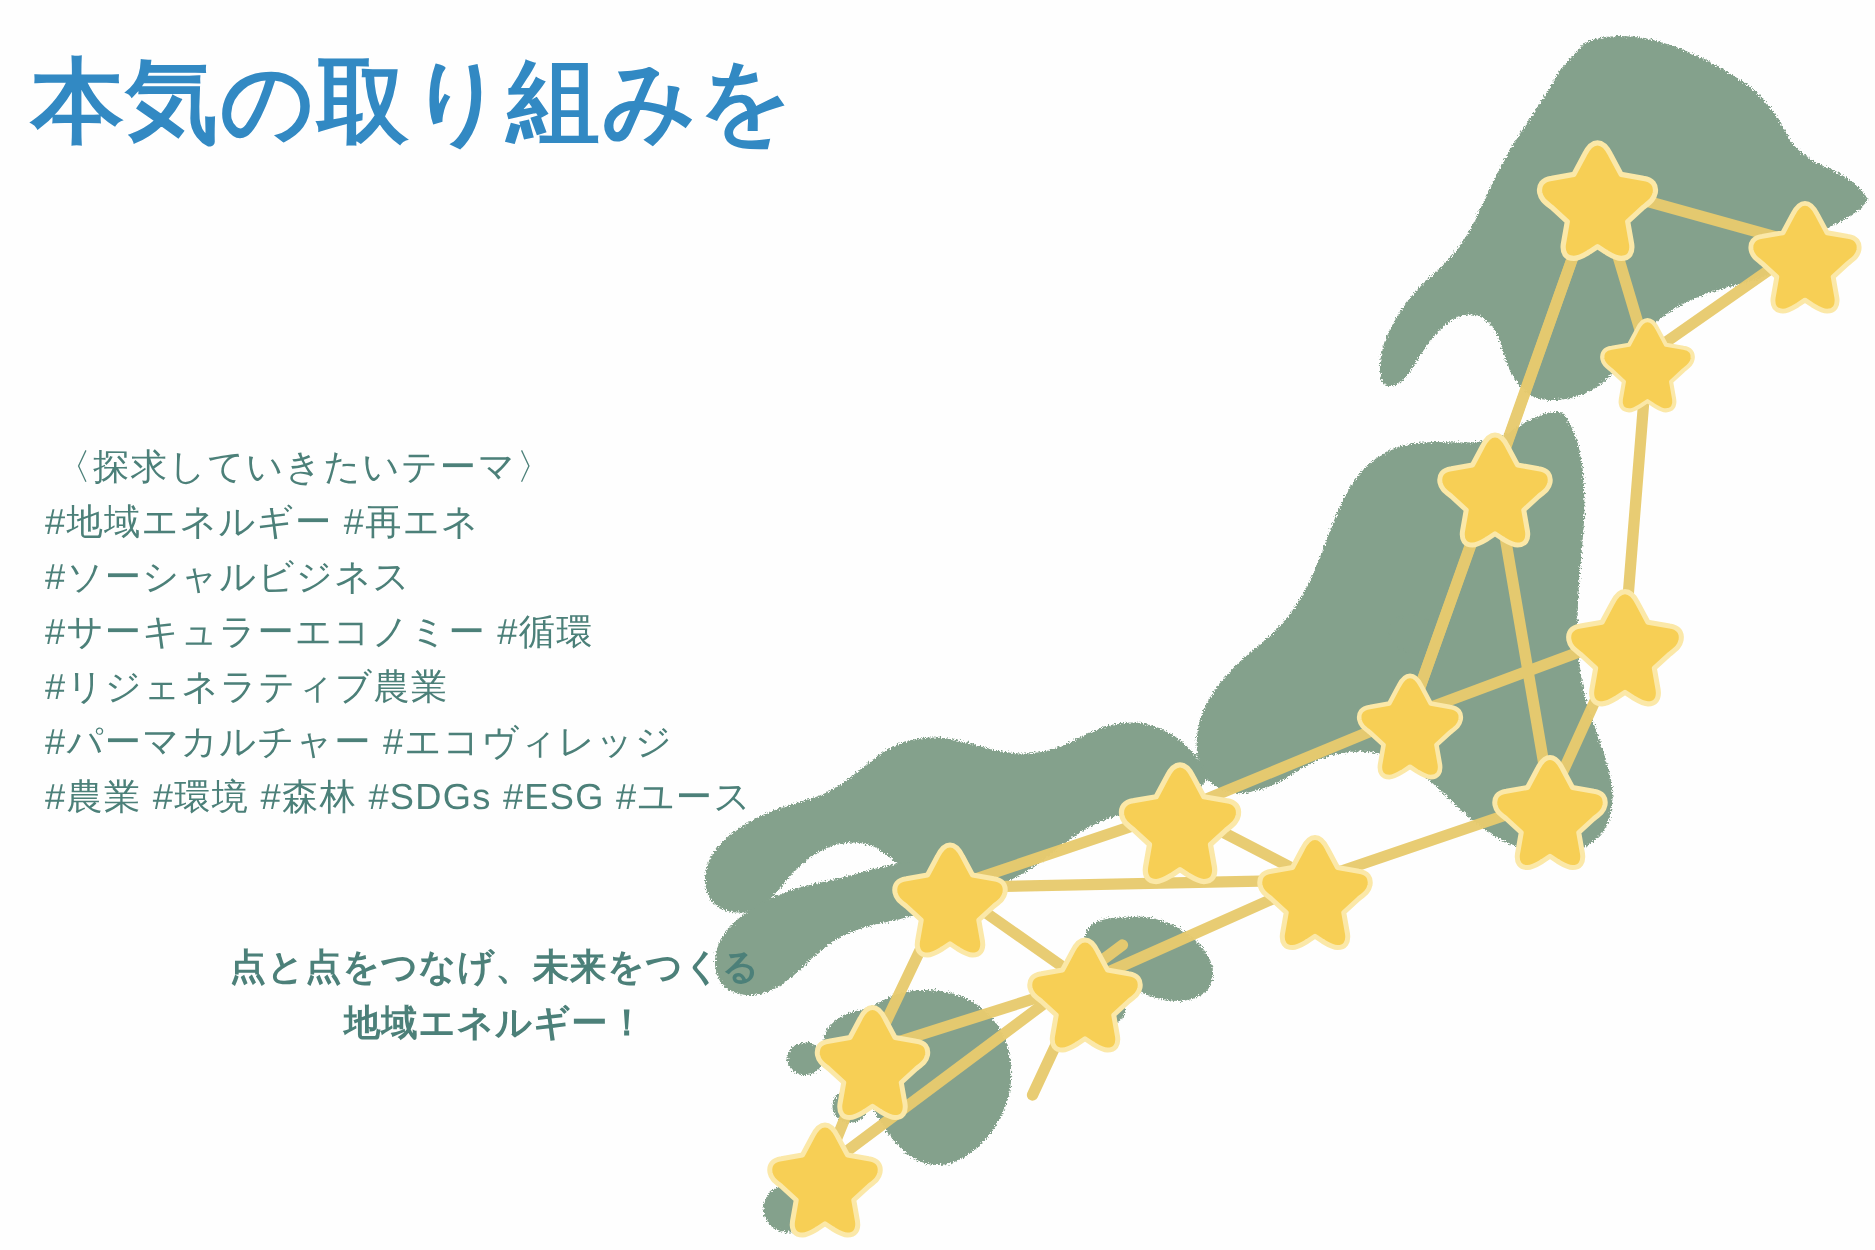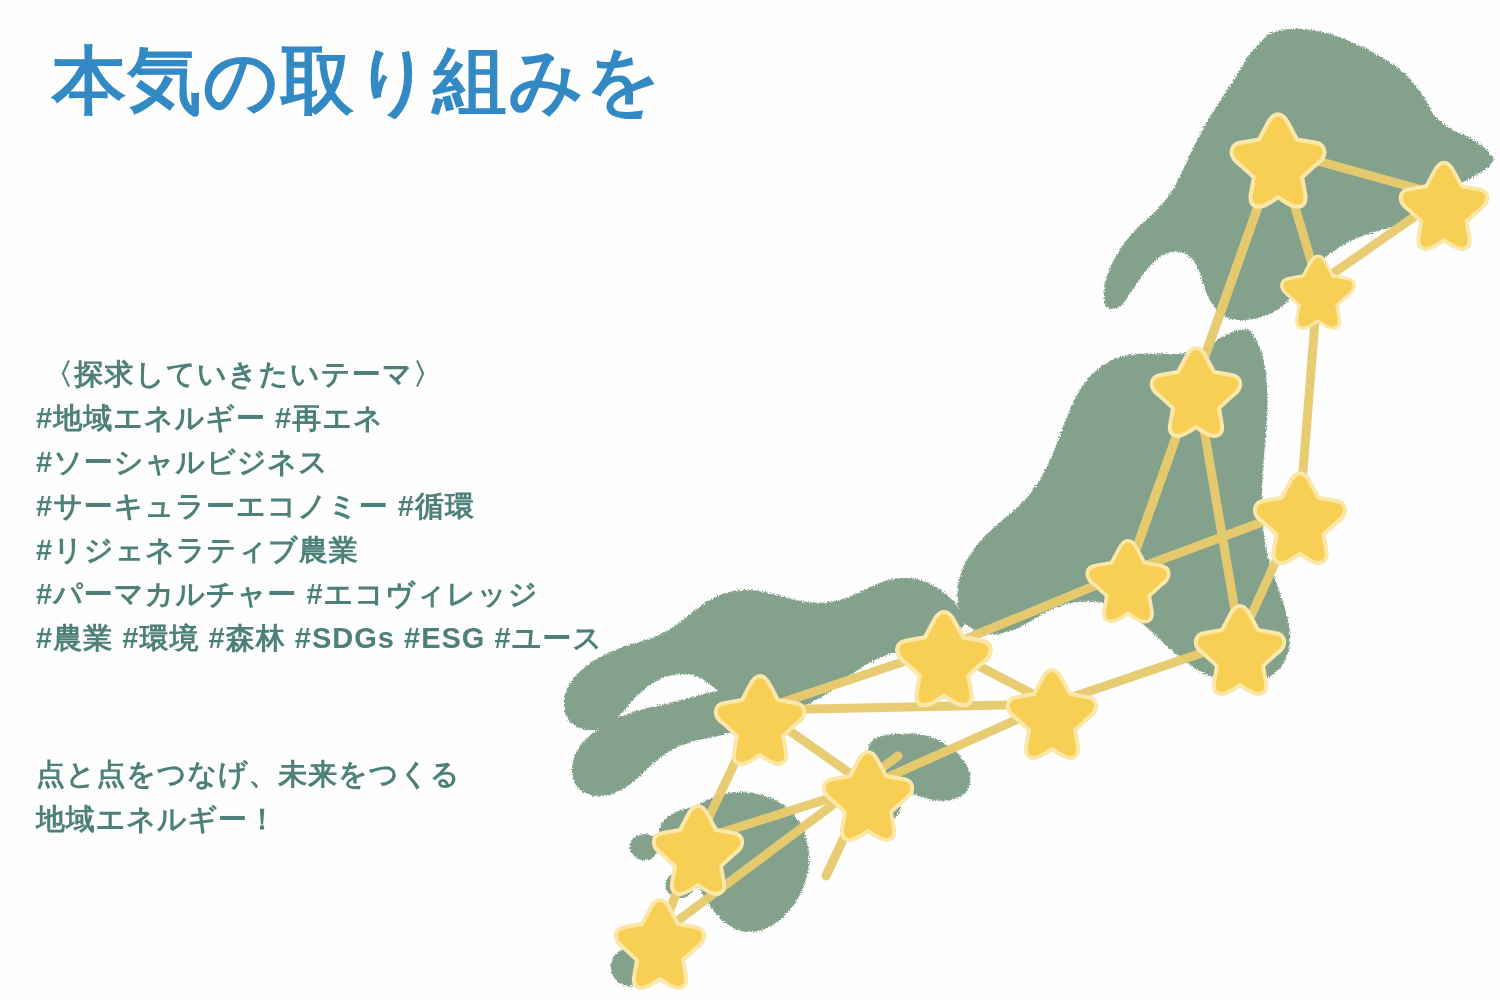--- a/index.html
+++ b/index.html
@@ -46,21 +46,21 @@
     top: 0;
     width: 1500px;
     height: 1000px;
     z-index: 3;
     pointer-events: none;
   }
   #content * { pointer-events: auto; }
 
   #headline {
     position: absolute;
-    left: 52px;
+    left: 25px;
     top: 34px;
     width: 950px;
   }
   .headline-line {
     display: block;
     font-size: 74px;
     line-height: 1.28;
     font-weight: 700;
     letter-spacing: 0.02em;
     color: #3289c3;
@@ -70,50 +70,51 @@
   #themes-block {
     position: absolute;
     left: 36px;
     top: 352px;
     width: 700px;
   }
   .theme-heading {
     display: block;
     font-size: 29px;
     line-height: 1.52;
-    font-weight: 700;
+    font-weight: 400;
     letter-spacing: 0.045em;
     color: #4c8079;
     white-space: nowrap;
     padding-left: 8px;
   }
   .theme-line {
     display: block;
     font-size: 29px;
     line-height: 1.52;
-    font-weight: 700;
+    font-weight: 400;
     letter-spacing: 0.035em;
     color: #4c8079;
     white-space: nowrap;
   }
 
   #message-block {
     position: absolute;
     left: 36px;
     top: 752px;
     width: 720px;
   }
   .msg-line {
     display: block;
     font-size: 29px;
     line-height: 1.55;
     font-weight: 700;
     letter-spacing: 0.03em;
     color: #4c8079;
     white-space: nowrap;
+    text-align: center;
   }
   .msg-gap { height: 44px; }
   .msg-indent { padding-left: 10px; }
 </style>
 </head>
 <body>
 
 <div id="poster">
 
   <div id="map-layer">

